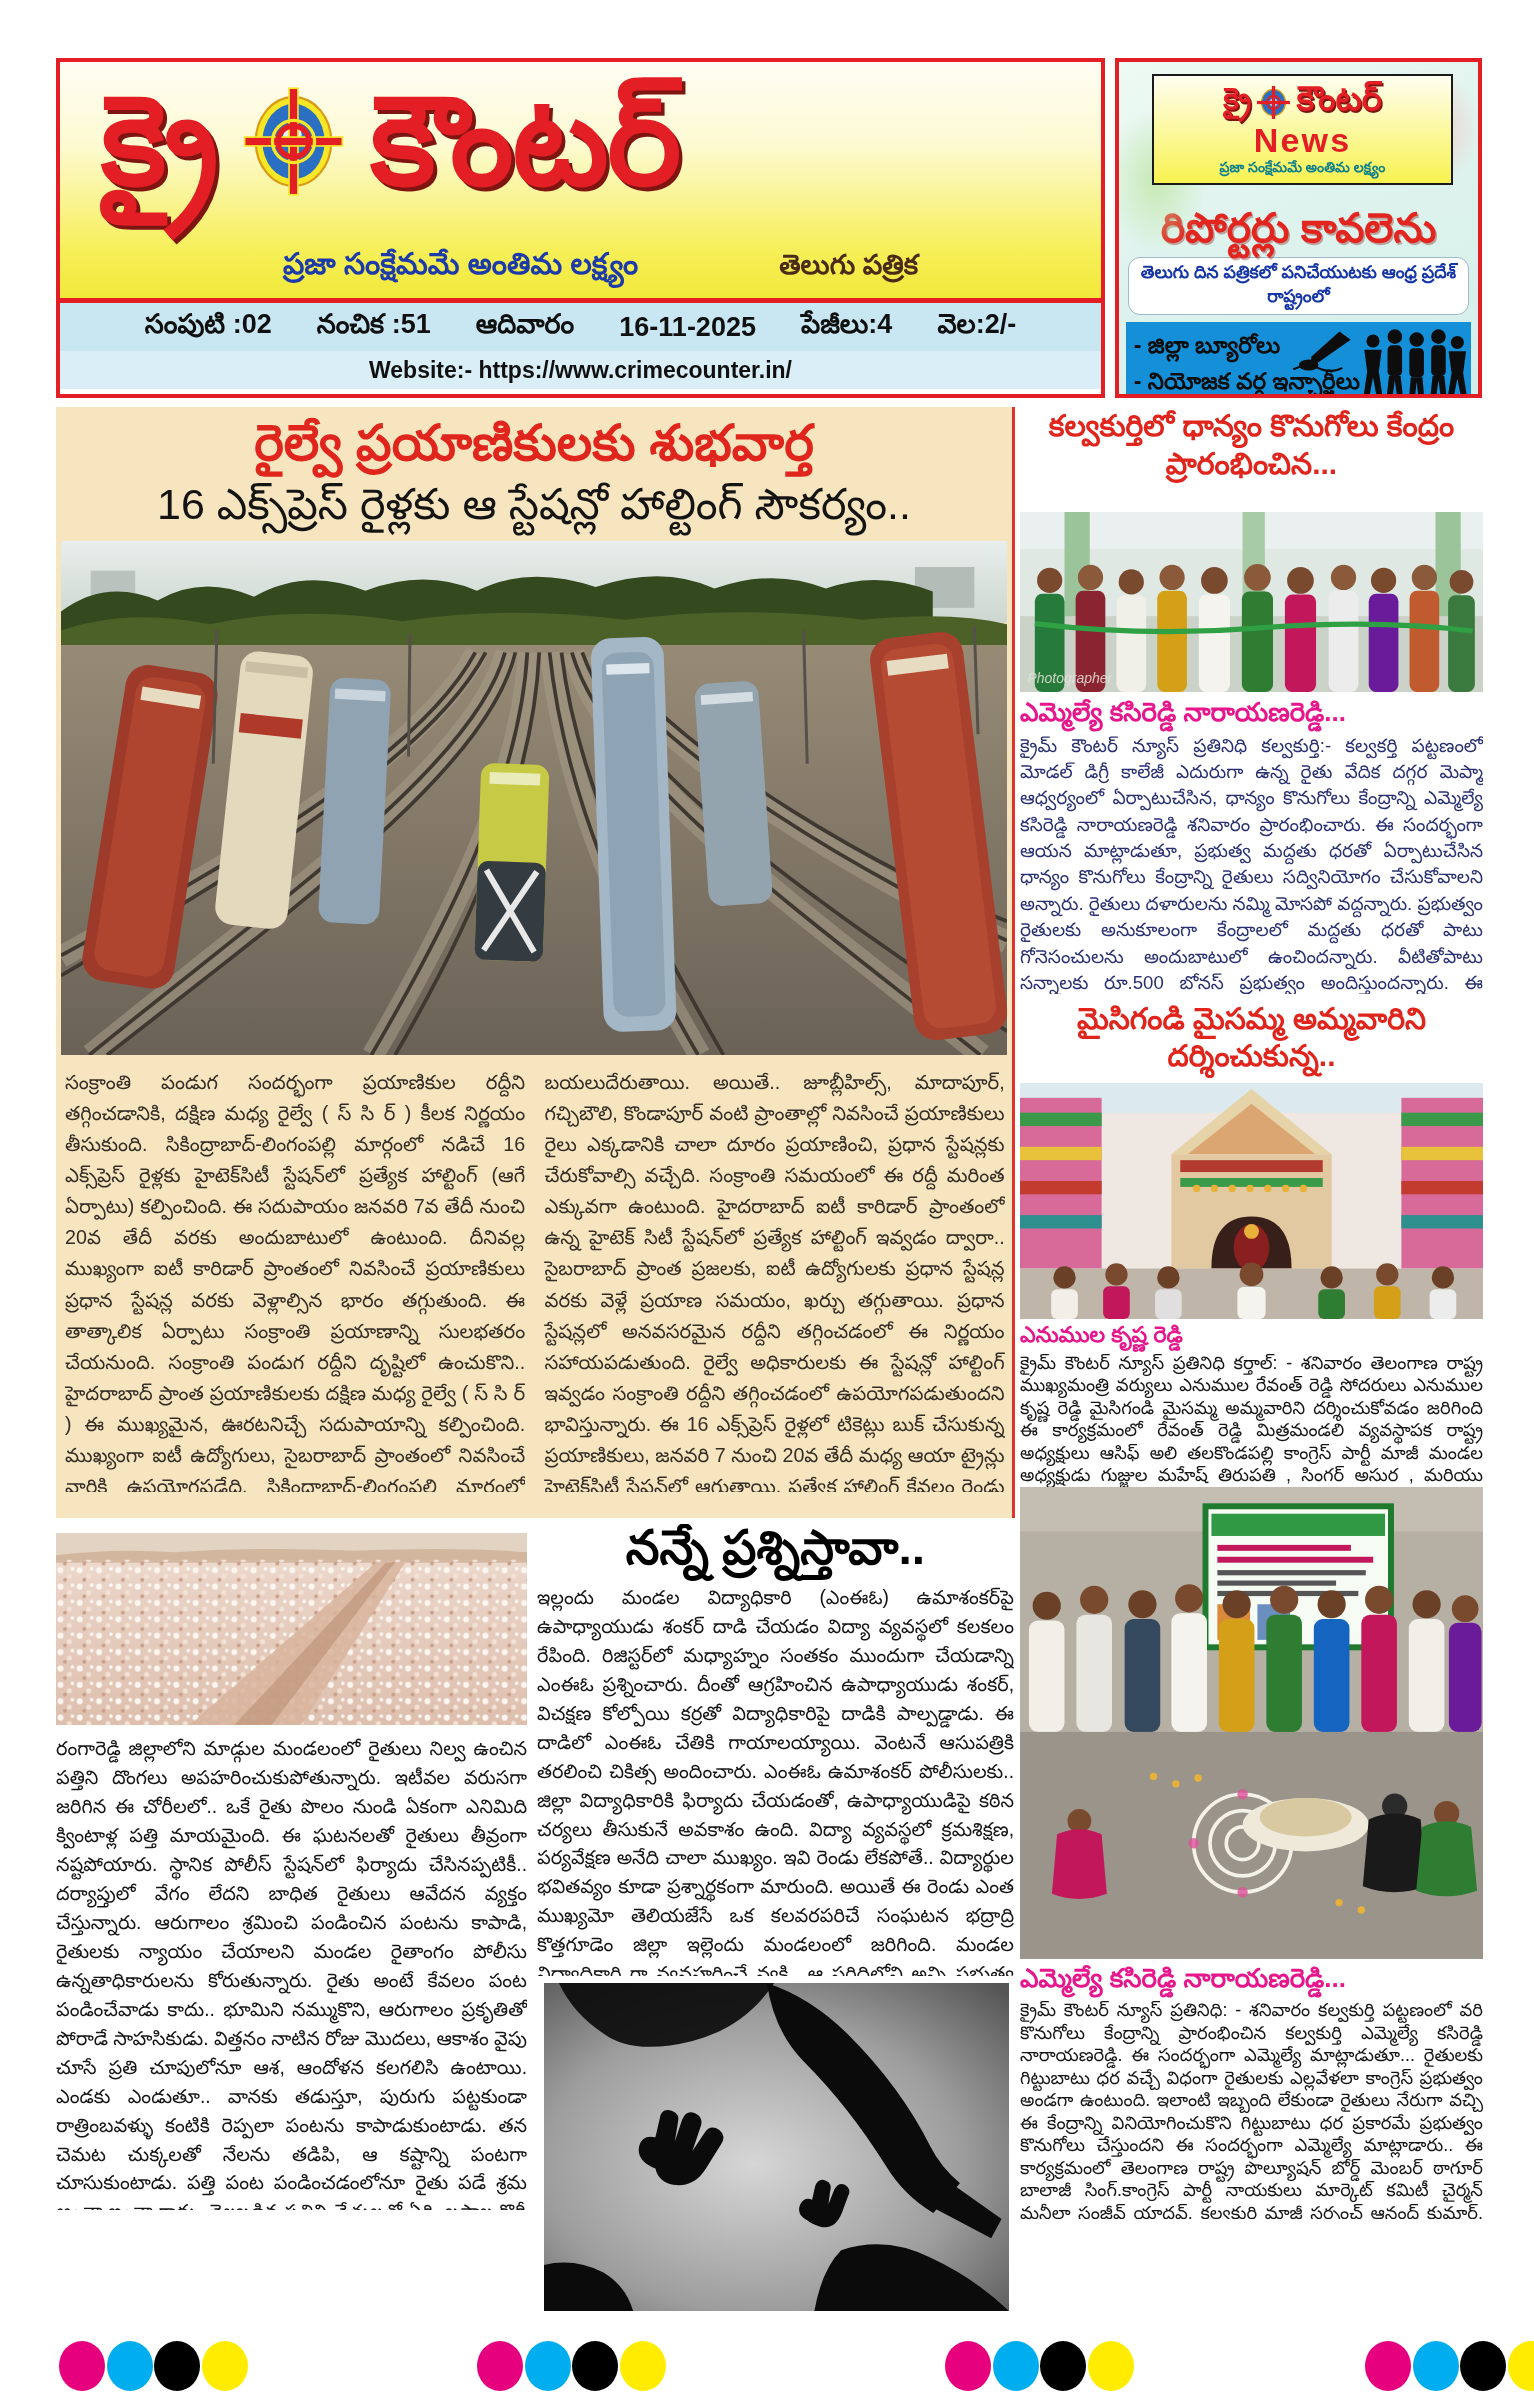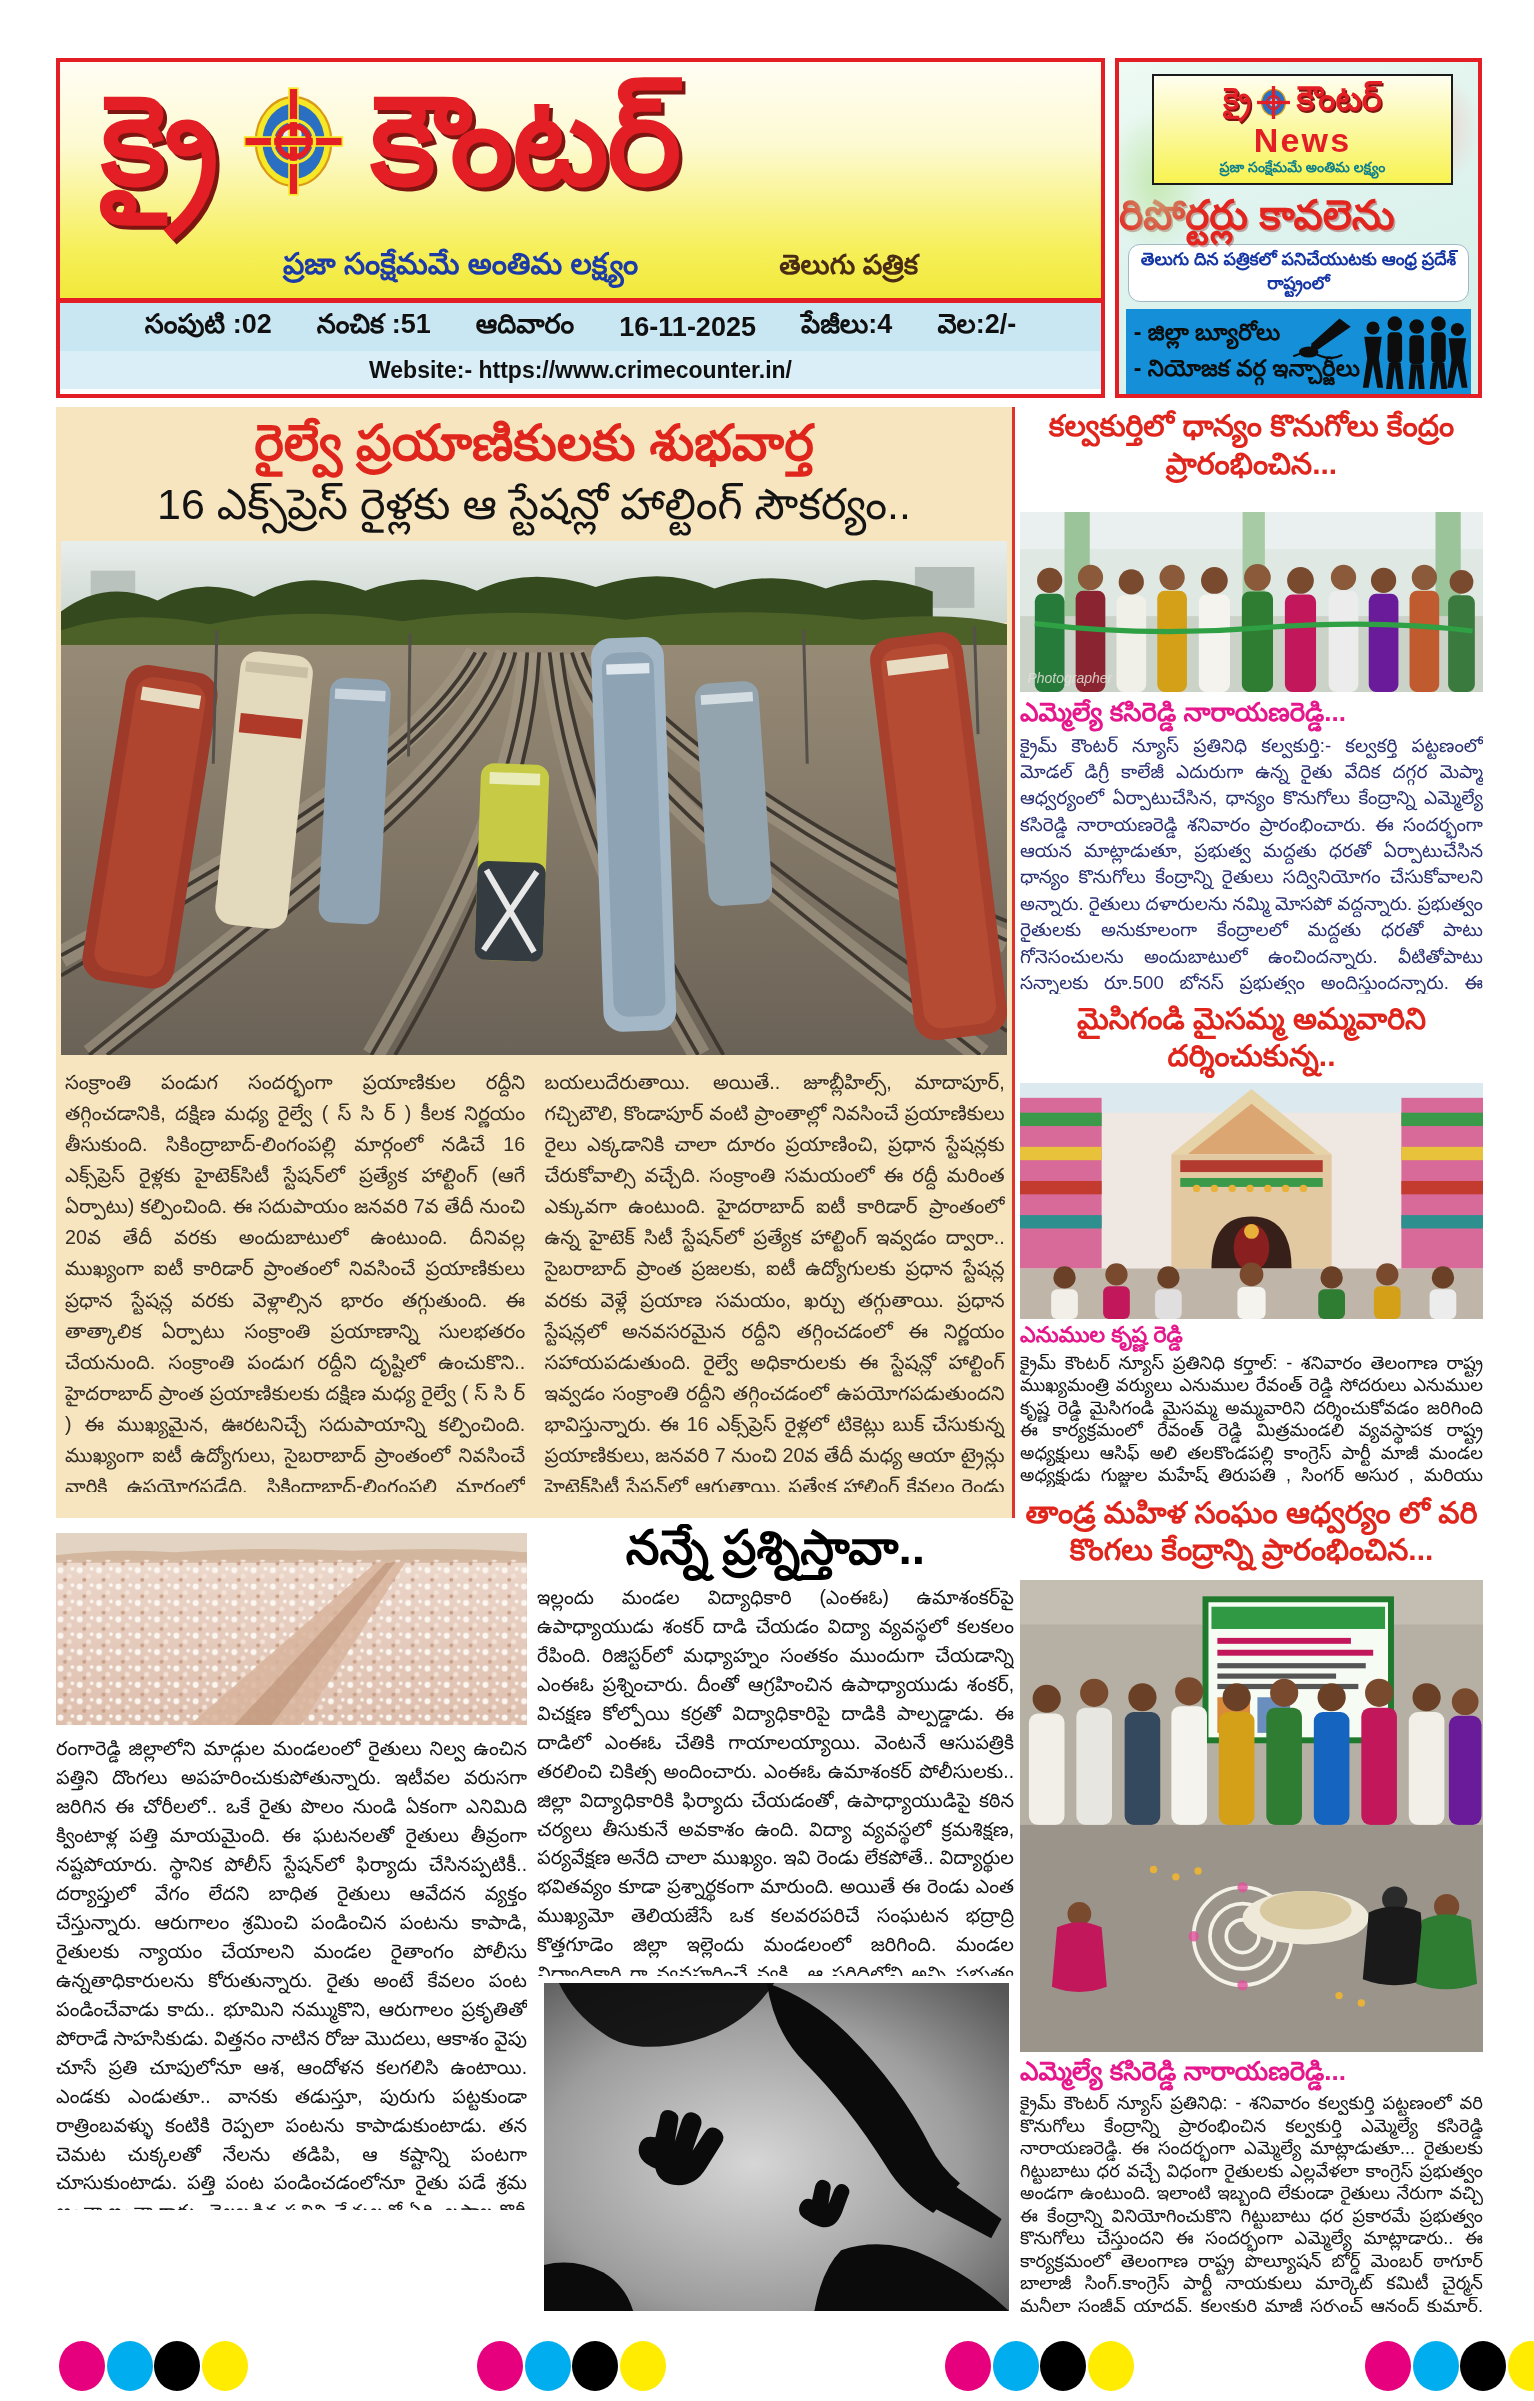--- a/index.html
+++ b/index.html
@@ -25,21 +25,21 @@
     background:linear-gradient(160deg,#eefaf4 0%,#dff3ee 45%,#d3eee9 100%);overflow:hidden;}
   .reporter-deco1{position:absolute;left:-30px;top:22px;width:134px;height:193px;background:radial-gradient(closest-side,#bfe6a4 0%,rgba(191,230,164,0) 75%);opacity:.8;}
   .reporter-deco2{position:absolute;right:-22px;top:-15px;width:149px;height:163px;background:radial-gradient(closest-side,#f4b8b0 0%,rgba(244,184,176,0) 75%);opacity:.7;}
   .rlogo-bar{margin:12px 25px 0 33px;background:linear-gradient(180deg,#fffef0,#f8f350);border:2.2px solid #1a1a1a;padding:3px 4.5px 4.5px;position:relative;}
   .rlogo-row{display:flex;align-items:center;justify-content:center;}
   .rlogo-kai{font-size:30px;font-weight:bold;color:#e31e24;text-shadow:1.5px 1.5px 0 #7e1511;}
   .rlogo-target{width:33px;height:33px;margin:0 6px;}
   .rlogo-counter{font-size:34px;font-weight:bold;color:#e31e24;text-shadow:1.5px 1.5px 0 #7e1511;}
   .rlogo-news{text-align:center;font-size:34px;font-weight:bold;color:#e31e24;line-height:1;margin-top:-3px;letter-spacing:2.2px;}
   .rlogo-tagline{text-align:center;font-size:14px;font-weight:bold;color:#0d7f8c;margin-top:1.5px;}
-  .rep-headline{text-align:left;font-size:41px;font-weight:bold;color:#e3251f;margin-top:9px;line-height:1.05;text-shadow:1.5px 1.5px 0 rgba(126,21,17,.35);}
+  .rep-headline{text-align:center;font-size:41px;font-weight:bold;color:#e3251f;margin-top:22px;line-height:1.05;text-shadow:1.5px 1.5px 0 rgba(126,21,17,.35);}
   .rep-subline{margin:7.4px 9px 0;background:#ffffff;border:1.5px solid #9fb9c6;border-radius:12px;padding:3.7px 6px;
     text-align:center;font-size:17.5px;font-weight:bold;color:#1636a5;}
   .rep-bluebox{margin:7.4px 7.4px 0;background:#1590d8;padding:6px 7.4px;position:relative;height:88px;box-sizing:border-box;}
   .rep-item{font-size:23px;font-weight:bold;color:#0d0d0d;line-height:1.55;}
   .rep-pen-icon{position:absolute;right:117px;top:7.4px;width:64px;height:42px;}
   .rep-people-icon{position:absolute;right:3px;top:3px;width:110px;height:80px;}
   
   .lead-wrap{left:56px;top:407px;width:959px;height:1111px;background:#f7e5bf;border-right:3.7px solid #e0332c;box-sizing:border-box;overflow:hidden;}
   .lead-kicker{text-align:center;font-size:50px;font-weight:bold;color:#e0251d;padding-top:9px;line-height:1.1;}
   .lead-headline{text-align:center;font-size:43px;font-weight:normal;color:#141414;margin-top:10.4px;line-height:1.1;}
@@ -395,21 +395,20 @@
         <rect x="402" y="278" width="36" height="40" rx="8" fill="#2e7d32"></rect>
       <circle cx="495" cy="258" r="15" fill="#7a4a2e"></circle>
         <rect x="477" y="274" width="36" height="44" rx="8" fill="#d4a017"></rect>
       <circle cx="570" cy="262" r="15" fill="#6a4026"></circle>
         <rect x="552" y="278" width="36" height="40" rx="8" fill="#ececec"></rect>
     </g>
   </svg>
   <div class="rc-cap">ఎనుముల కృష్ణ రెడ్డి</div>
   <div class="rc-body rc-body2">క్రైమ్ కౌంటర్ న్యూస్ ప్రతినిధి కర్తాల్: - శనివారం తెలంగాణ రాష్ట్ర ముఖ్యమంత్రి వర్యులు ఎనుముల రేవంత్ రెడ్డి సోదరులు ఎనుముల కృష్ణ రెడ్డి మైసిగండి మైసమ్మ అమ్మవారిని దర్శించుకోవడం జరిగింది ఈ కార్యక్రమంలో రేవంత్ రెడ్డి మిత్రమండలి వ్యవస్థాపక రాష్ట్ర అధ్యక్షులు ఆసిఫ్ అలి తలకొండపల్లి కాంగ్రెస్ పార్టీ మాజీ మండల అధ్యక్షుడు గుజ్జుల మహేష్ తిరుపతి , సింగర్ అసుర , మరియు కాంగ్రెస్ పార్టీ నాయకులు కార్యకర్తలు తదితరులు పాల్గొన్నారు..</div>
 
-  <div class="rc-h rc-h3">తాండ్ర మహిళ సంఘం ఆధ్వర్యం లో వరి కొంగలు కేంద్రాన్ని ప్రారంభించిన...</div>
   <svg class="rc-photo3" viewBox="0 0 624 636" preserveAspectRatio="none">
     <rect width="624" height="636" fill="#b6afa3"></rect>
     <rect y="0" width="624" height="60" fill="#c4bdb1"></rect>
     <rect x="250" y="26" width="250" height="190" fill="#f6fbf4" stroke="#1f7a2e" stroke-width="8"></rect>
     <rect x="258" y="36" width="234" height="30" fill="#2f9a43"></rect>
     <g fill="#c2185b">
         <rect x="266" y="78" width="180" height="8"></rect>
         <rect x="266" y="94" width="210" height="8"></rect>
       </g>
     <g fill="#555">

